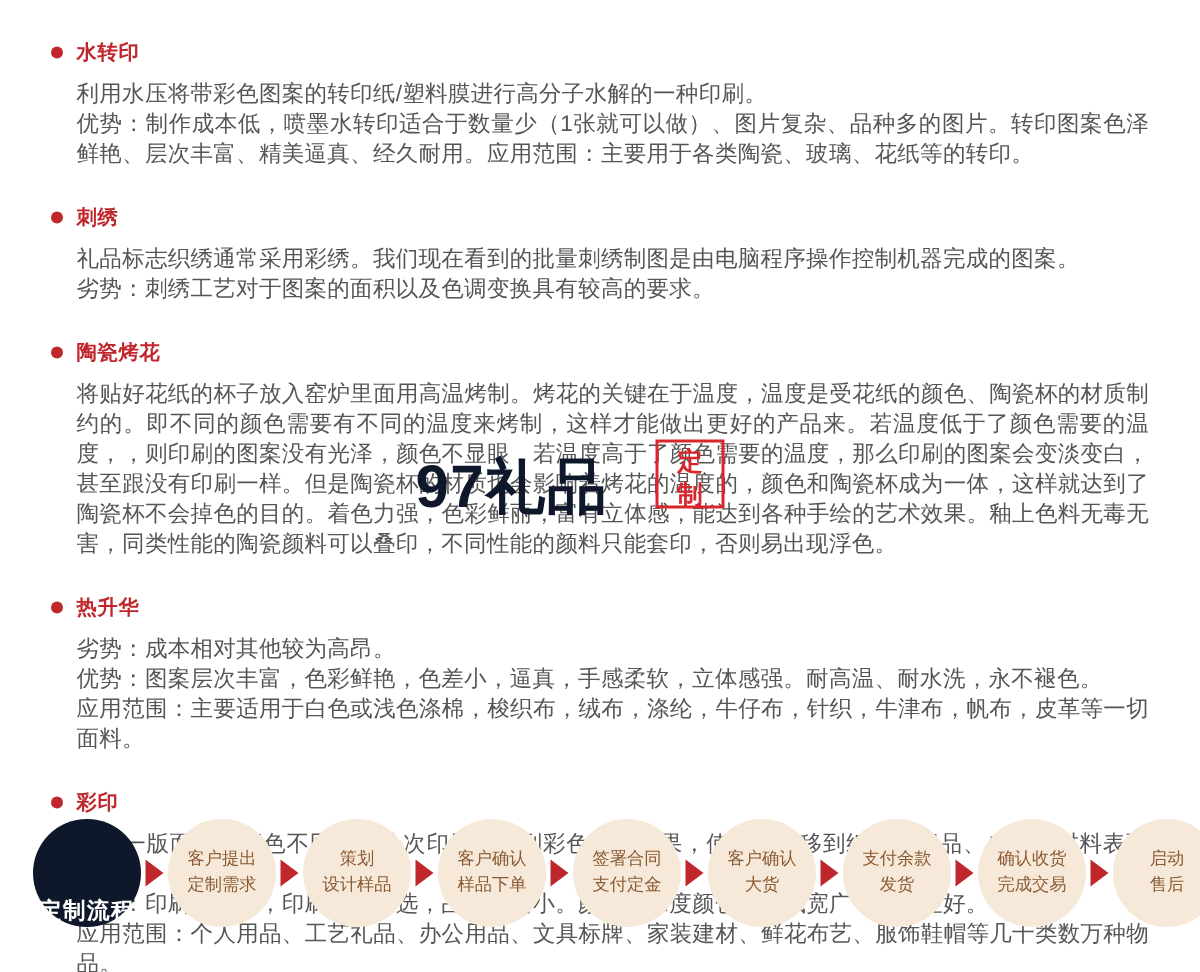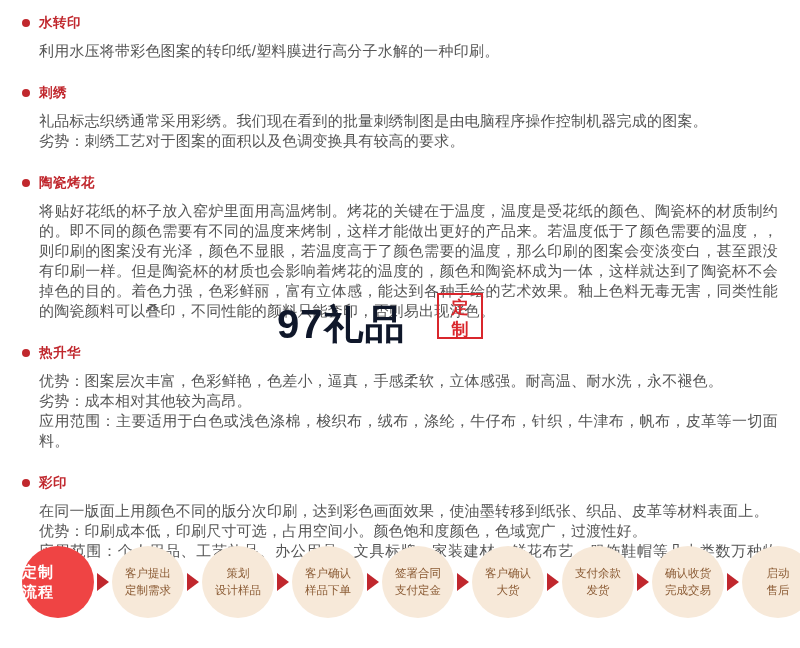--- a/index.html
+++ b/index.html
@@ -12,21 +12,21 @@
     background: #ffffff;
     font-family: "Liberation Sans", sans-serif;
     color: #4a4a4a;
     position: relative;
     overflow: hidden;
   }
   .page {
     position: relative;
     width: 800px;
     height: 648px;
-    padding: 0;
+    padding: 12px;
     box-sizing: border-box;
   }
   .section {
     padding: 0 22px 0 22px;
     margin-bottom: 2px;
   }
   .sec-head {
     display: flex;
     align-items: center;
     margin-bottom: 9px;
@@ -105,25 +105,25 @@
     top: 536px;
     width: 756px;
     height: 92px;
     display: flex;
     align-items: center;
   }
   .flow-start {
     width: 72px;
     height: 72px;
     border-radius: 50%;
-    background: #ef4444;
+    background: #0f172a;
     color: #ffffff;
     display: flex;
-    flex-direction: column;
-    align-items: flex-start;
+    flex-direction: row;
+    align-items: flex-end;
     justify-content: center;
     font-size: 15px;
     font-weight: bold;
     letter-spacing: 1px;
     flex: 0 0 auto;
   }
   .flow-start span { line-height: 20px; }
   .arrow {
     width: 0;
     height: 0;
@@ -155,20 +155,21 @@
 
 <div class="page">
 
   <div class="section" style="padding-top:14px;">
     <div class="sec-head">
       <span class="bullet"></span>
       <span class="sec-title">水转印</span>
     </div>
     <div class="sec-body">
       <div class="line">利用水压将带彩色图案的转印纸/塑料膜进行高分子水解的一种印刷。</div>
+      <div class="line">优势：制作成本低，喷墨水转印适合于数量少（1张就可以做）、图片复杂、品种多的图片。转印图案色泽鲜艳、层次丰富、精美逼真、经久耐用。应用范围：主要用于各类陶瓷、玻璃、花纸等的转印。</div>
     </div>
   </div>
   <div class="block-sp"></div>
 
   <div class="section">
     <div class="sec-head">
       <span class="bullet"></span>
       <span class="sec-title">刺绣</span>
     </div>
     <div class="sec-body">
@@ -188,22 +189,22 @@
     </div>
   </div>
   <div class="block-sp"></div>
 
   <div class="section">
     <div class="sec-head">
       <span class="bullet"></span>
       <span class="sec-title">热升华</span>
     </div>
     <div class="sec-body">
+      <div class="line">劣势：成本相对其他较为高昂。</div>
       <div class="line">优势：图案层次丰富，色彩鲜艳，色差小，逼真，手感柔软，立体感强。耐高温、耐水洗，永不褪色。</div>
-      <div class="line">劣势：成本相对其他较为高昂。</div>
       <div class="line">应用范围：主要适用于白色或浅色涤棉，梭织布，绒布，涤纶，牛仔布，针织，牛津布，帆布，皮革等一切面料。</div>
     </div>
   </div>
   <div class="block-sp"></div>
 
   <div class="section">
     <div class="sec-head">
       <span class="bullet"></span>
       <span class="sec-title">彩印</span>
     </div>

